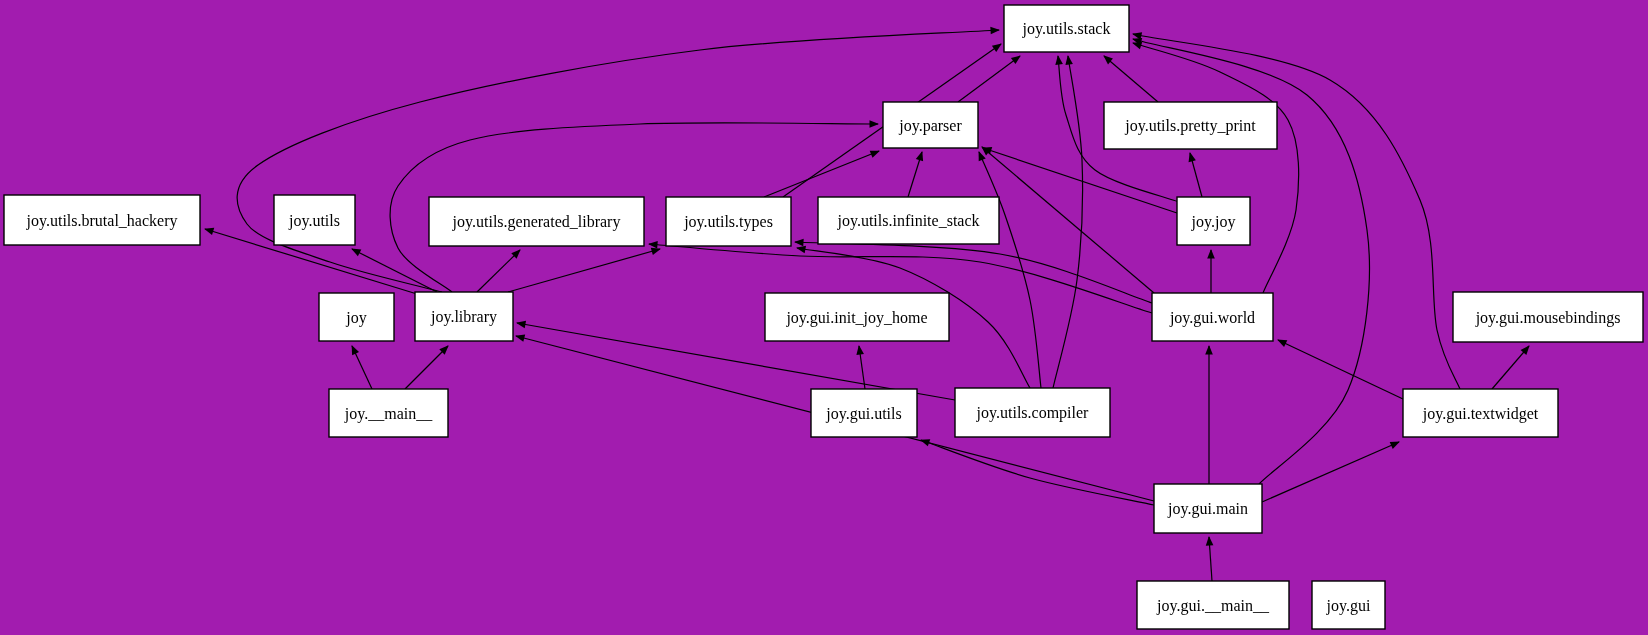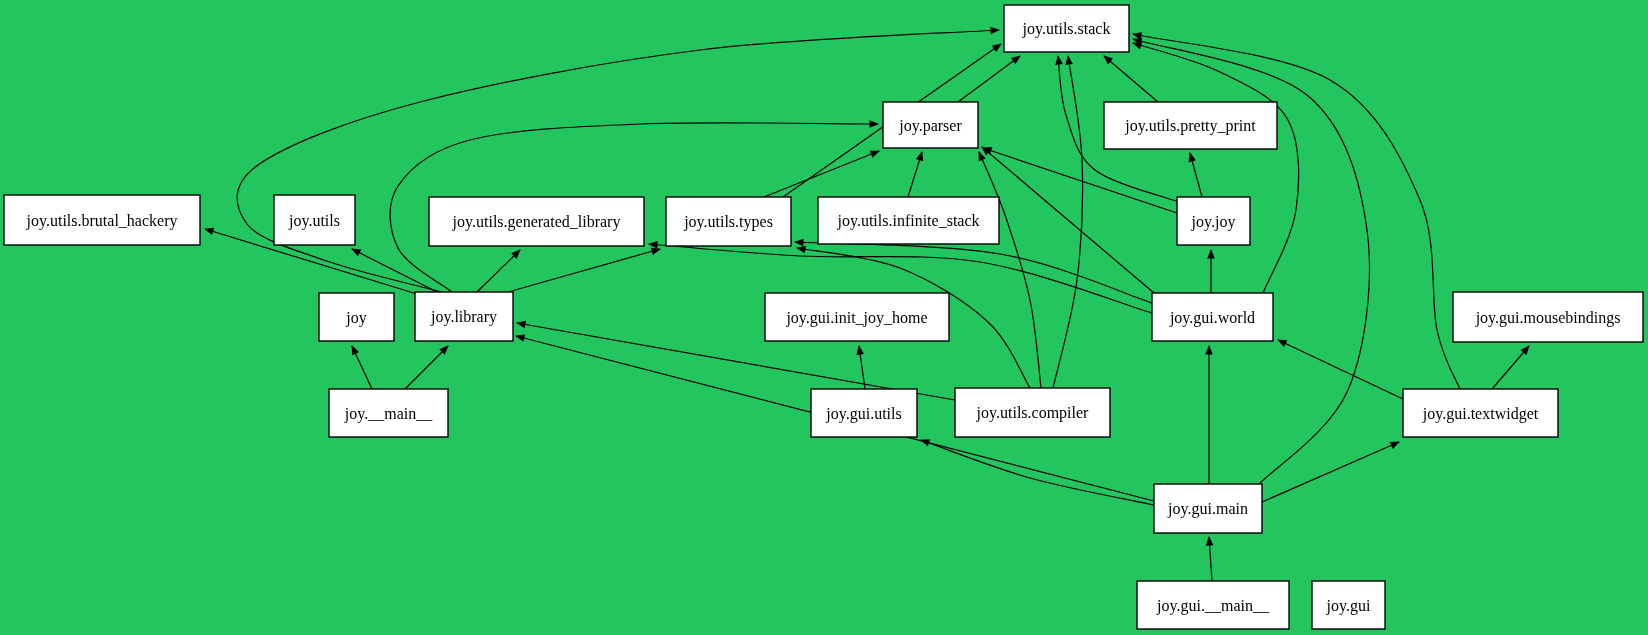--- a/index.html
+++ b/index.html
@@ -8,21 +8,21 @@
     background: #ffffff;
     width: 1648px;
     height: 635px;
     overflow: hidden;
     font-family: "Liberation Serif", serif;
   }
   #stage {
     position: relative;
     width: 1648px;
     height: 635px;
-    background: #22c55e;
+    background: #a21caf;
   }
   svg { display: block; }
   .edge {
     fill: none;
     stroke: #000000;
     stroke-width: 1.2;
   }
   .node-rect {
     fill: #ffffff;
     stroke: #000000;

